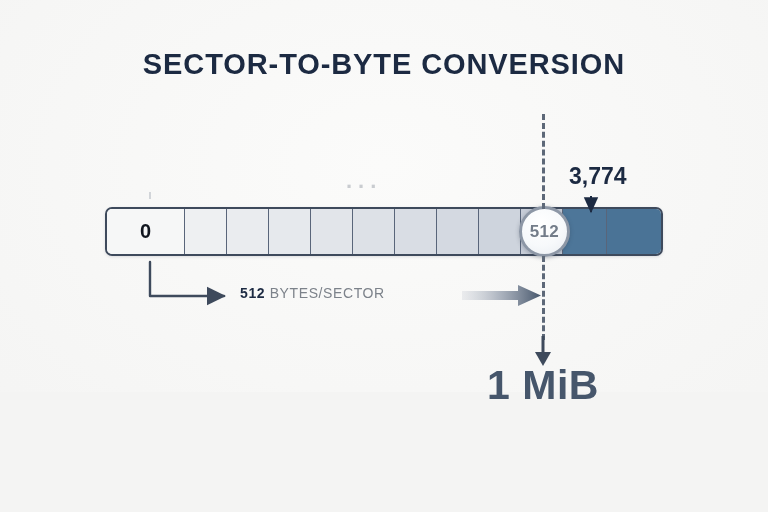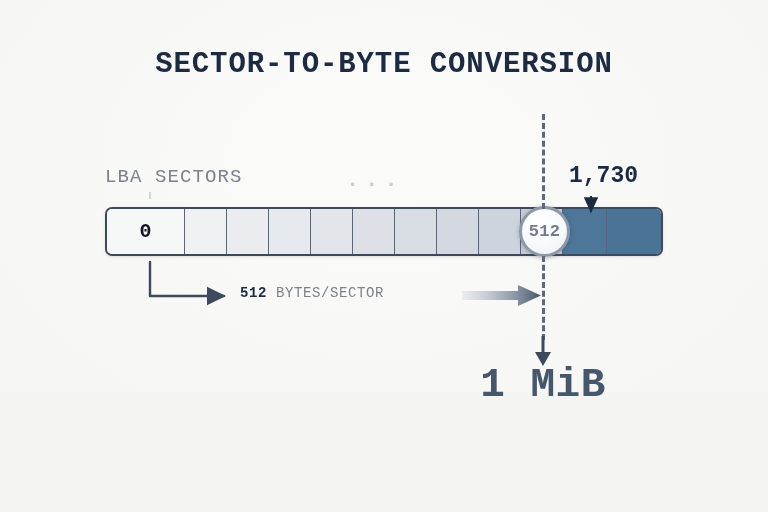--- a/index.html
+++ b/index.html
@@ -14,21 +14,20 @@
     font-family: "Liberation Sans", sans-serif;
     position: relative;
   }
   #stage {
     position: absolute;
     left: 0; top: 0;
     width: 768px;
     height: 392px;
     background:
       radial-gradient(ellipse 900px 620px at 50% 42%, #fbfbfa 0%, #f5f5f4 55%, #efefee 100%);
-    font-family: Liberation Mono, monospace;
   }
 
   
   #title {
     position: absolute;
     left: 0;
     top: 48px;
     width: 768px;
     text-align: center;
     font-size: 29px;
@@ -185,21 +184,20 @@
     transform: translateX(159px);
   }
 </style>
 </head>
 <body>
 
 <div id="stage">
 
   <div id="title">SECTOR-TO-BYTE CONVERSION</div>
 
-  <div id="lba-label">LBA SECTORS</div>
 
   <div id="ellipsis">...</div>
 
   <div id="bar">
       <div class="cell" style="width: 78px; flex: 0 0 78px; background: rgb(246, 247, 247);">
         <span class="cellnum">0</span>
       </div>
       <div class="cell" style="width: 42px; flex: 0 0 42px; background: rgb(238, 240, 242);"></div>
       <div class="cell" style="width: 42px; flex: 0 0 42px; background: rgb(234, 236, 239);"></div>
       <div class="cell" style="width: 42px; flex: 0 0 42px; background: rgb(230, 233, 237);"></div>
@@ -213,21 +211,21 @@
       <div class="cell" style="width: 54px; flex: 0 0 54px; background: rgb(74, 115, 150);"></div>
     </div>
 
   <div id="badge">
     <span>512</span>
   </div>
 
   <div id="dash-top"></div>
   <div id="dash-bottom"></div>
 
-  <div id="label-2048">1,730</div>
+  <div id="label-2048">3,774</div>
 
   <div id="bps-text">
     <span class="num">512</span><span>&nbsp;</span><span class="unit">BYTES/SECTOR</span>
   </div>
 
   <div id="mib">1 MiB</div>
 
   <svg id="overlay" viewBox="0 0 768 512" xmlns="http://www.w3.org/2000/svg">
     <defs>
       <marker id="ah-dark" markerWidth="9" markerHeight="9" refX="7.2" refY="4.5" orient="auto">

